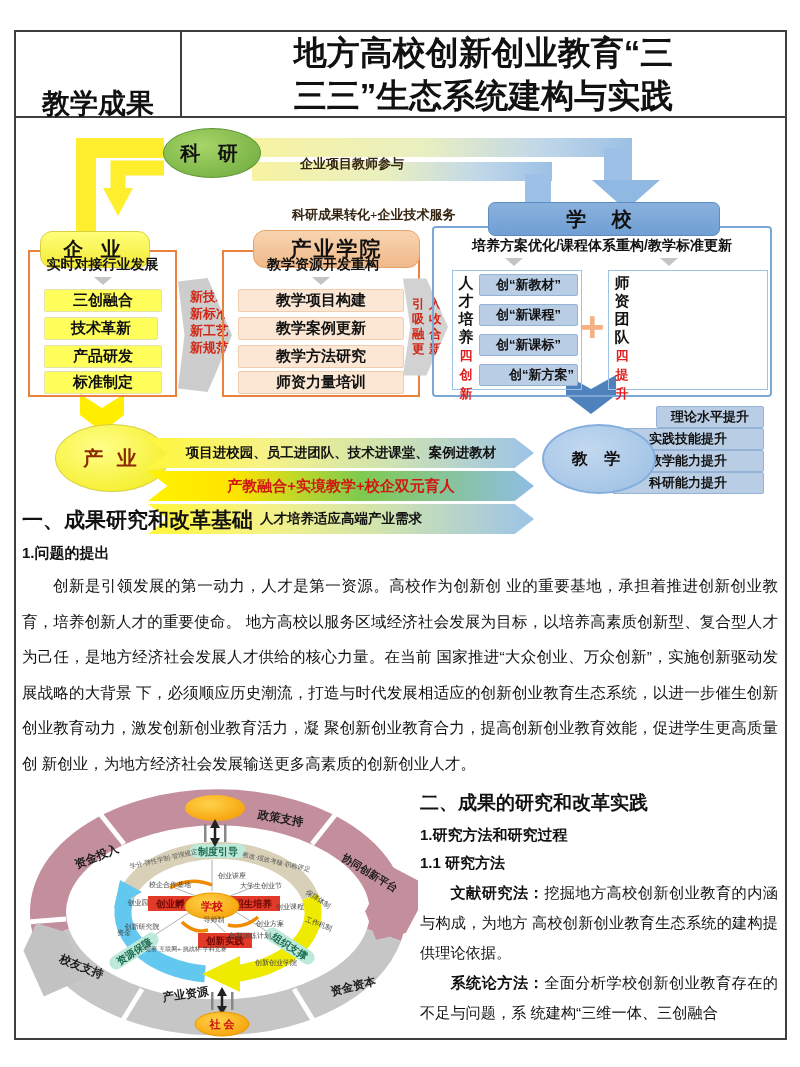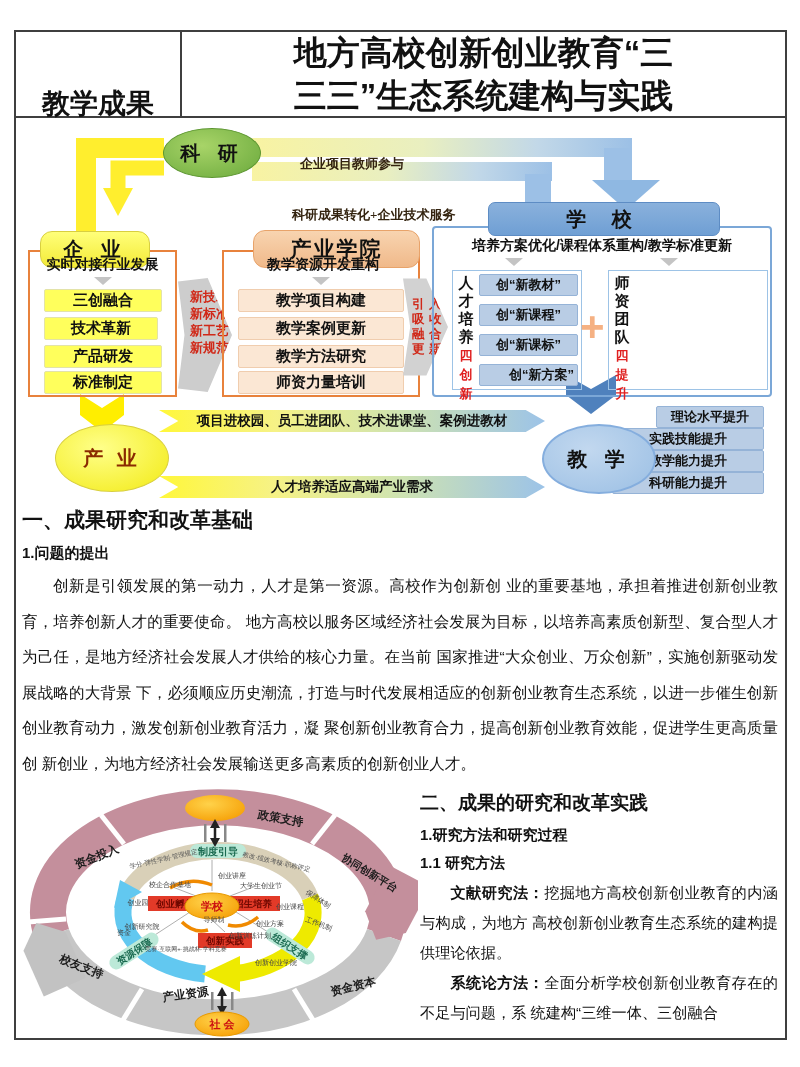--- a/index.html
+++ b/index.html
@@ -13,22 +13,22 @@
   .ebox{border-radius:12px;box-sizing:border-box;}
   .item{box-sizing:border-box;border-radius:2px;font-weight:bold;font-size:15px;}
   .yellowitem{background:#ffff5c;border:1px solid #e3e3a8;}
   .peachitem{background:#fbe7d4;border:1px solid #f0cdae;}
   .blueitem{background:#b9cde5;border:1px solid #95b3d7;font-size:13px;}
   .cont{box-sizing:border-box;background:transparent;}
   .tri-down{width:0;height:0;border-left:9px solid transparent;border-right:9px solid transparent;border-top:8px solid #c4c4c4;}
   .vlabel{width:20px;word-break:break-all;line-height:18px;font-size:15px;font-weight:bold;text-align:center;}
   .vred{color:#e02020;font-size:13px;}
   .vcol{width:15px;word-break:break-all;line-height:15px;font-size:12.5px;font-weight:bold;color:#d02818;text-align:right;}
-  .banner{position:absolute;left:159px;width:386px;height:22px;
-          clip-path:polygon(0 0,95% 0,100% 50%,95% 100%,0 100%,5% 50%);}
+  .banner{position:absolute;left:148px;width:386px;height:30px;
+          clip-path:polygon(0 0,95% 0,100% 50%,95% 100%,0 100%,5% 50%);margin-top:28px;}
   .g-pale{background:linear-gradient(90deg,#fff73a 0%,#f6f286 30%,#cfe3b0 62%,#9cc3e8 100%);}
   .g-mid{background:linear-gradient(90deg,#fff200 0%,#ffe400 22%,#7fca4f 55%,#8fbde5 100%);}
   .grayarrow{background:#cdcdcd;box-sizing:border-box;}
   svg{font-family:"Liberation Sans","DejaVu Sans",sans-serif;}
   p{margin:0;}
 </style>
 </head>
 <body>
 
 <div id="page">
@@ -131,24 +131,25 @@
     <div style="flex:1;display:flex;flex-direction:column;justify-content:space-between;">
       <div class="ctr item blueitem" style="height:22px;margin-left:44px;">理论水平提升</div>
       <div class="ctr item blueitem" style="height:22px;">实践技能提升</div>
       <div class="ctr item blueitem" style="height:22px;">教学能力提升</div>
       <div class="ctr item blueitem" style="height:22px;">科研能力提升</div>
     </div>
   </div>
 
   <div class="abs ctr b" style="left:55px;top:424px;width:112px;height:66px;border-radius:50%;font-size:20px;letter-spacing:4px;color:#8a2a00;
        background:radial-gradient(ellipse at 40% 35%,#ffff8a,#f2ea14);border:1px solid #d8cf40;">产 业</div>
-  <div class="abs ctr b" style="left:542px;top:424px;width:110px;height:66px;border-radius:50%;font-size:20px;letter-spacing:6px;
+  <div class="abs ctr b" style="left:542px;top:424px;width:110px;height:66px;border-radius:50%;font-size:16px;letter-spacing:6px;
        background:radial-gradient(ellipse at 40% 35%,#c2d8ef,#9bbfe4);border:2px solid #85aede;">教  学</div>
 
   <div class="banner g-pale ctr b" style="top:410px;font-size:13.5px;">项目进校园、员工进团队、技术进课堂、案例进教材</div>
+  <div class="banner g-mid ctr b" style="top:443px;font-size:15px;color:#d01810;">产教融合+实境教学+校企双元育人</div>
   <div class="banner g-pale ctr b" style="top:476px;font-size:13.5px;">人才培养适应高端产业需求</div>
 
   <div class="abs b" style="left:22px;top:506px;font-size:21px;">一、成果研究和改革基础</div>
   <div class="abs b" style="left:22px;top:544px;font-size:15px;">1.问题的提出</div>
   <div class="abs" style="left:22px;top:568px;width:756px;font-size:15.5px;line-height:35.5px;text-align:justify;text-indent:2em;">创新是引领发展的第一动力，人才是第一资源。高校作为创新创 业的重要基地，承担着推进创新创业教育，培养创新人才的重要使命。 地方高校以服务区域经济社会发展为目标，以培养高素质创新型、复合型人才为己任，是地方经济社会发展人才供给的核心力量。在当前 国家推进“大众创业、万众创新”，实施创新驱动发展战略的大背景 下，必须顺应历史潮流，打造与时代发展相适应的创新创业教育生态系统，以进一步催生创新创业教育动力，激发创新创业教育活力，凝 聚创新创业教育合力，提高创新创业教育效能，促进学生更高质量创 新创业，为地方经济社会发展输送更多高素质的创新创业人才。</div>
 
   <svg class="abs" style="left:18px;top:786px;" width="400" height="256" viewBox="0 0 400 256">
     <defs>
       <radialGradient id="og" cx="0.4" cy="0.35" r="0.8">
         <stop offset="0" stop-color="#ffd24a"></stop>

